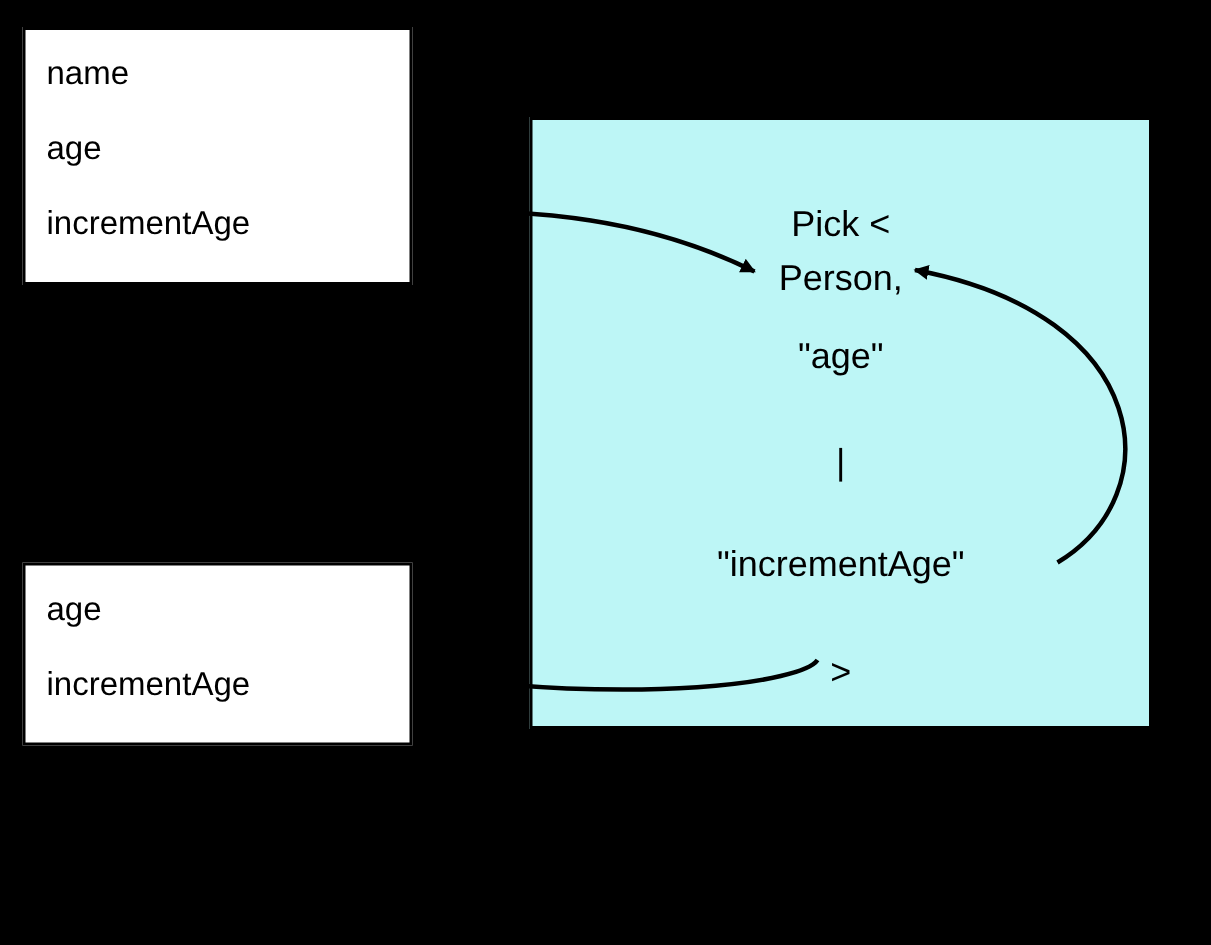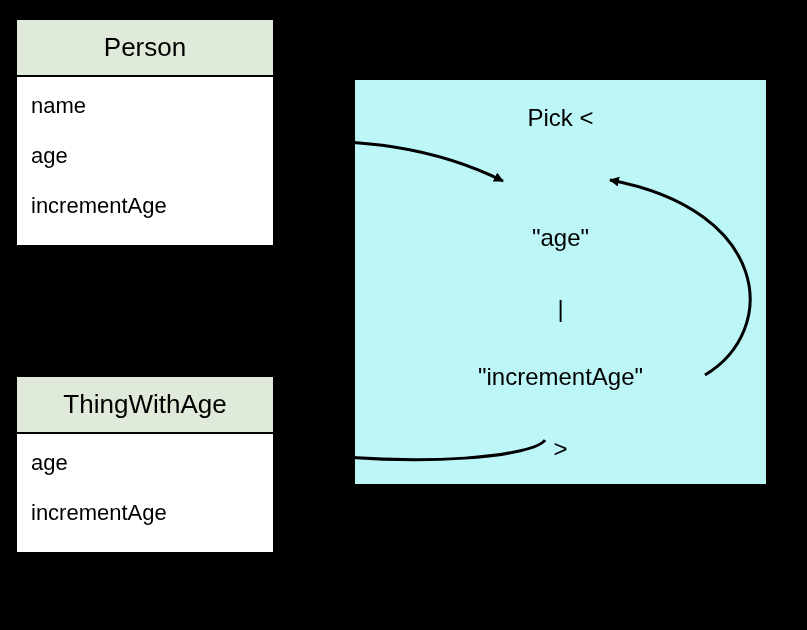--- a/index.html
+++ b/index.html
@@ -48,38 +48,37 @@
     left: 0;
     width: 807px;
     height: 630px;
     pointer-events: none;
   }
 </style>
 </head>
 <body>
 
 <div class="class-box" style="left:15px; top:18px; width:260px;">
-  <div class="class-header">Person</div>
   <div class="class-body">
     <div class="class-member">name</div>
     <div class="class-member">age</div>
     <div class="class-member">incrementAge</div>
   </div>
 </div>
 
 <div class="class-box" style="left:15px; top:375px; width:260px;">
-  <div class="class-header">ThingWithAge</div>
   <div class="class-body">
     <div class="class-member">age</div>
     <div class="class-member">incrementAge</div>
   </div>
 </div>
 
 <div class="pick-box" style="left:353px; top:78px; width:415px; height:408px;">
-  <div class="pick-line" style="left:0; right:0; top:24px;">Pick &lt;</div>
+  <div class="pick-line" style="left:0; right:0; top:56px;">Pick &lt;</div>
+  <div class="pick-line" style="left:0; right:0; top:92px;">Person,</div>
   <div class="pick-line" style="left:0; right:0; top:144px;">"age"</div>
   <div class="pick-line" style="left:0; right:0; top:215px;">|</div>
   <div class="pick-line" style="left:0; right:0; top:283px;">"incrementAge"</div>
   <div class="pick-line" style="left:0; right:0; top:355px;">&gt;</div>
 </div>
 
 <svg class="arrows" viewBox="0 0 807 630">
   <defs>
     <marker id="arrowhead" markerWidth="12" markerHeight="12" refX="9" refY="5" orient="auto" markerUnits="userSpaceOnUse">
       <path d="M0,0 L10,5 L0,10 Z" fill="#000"></path>

